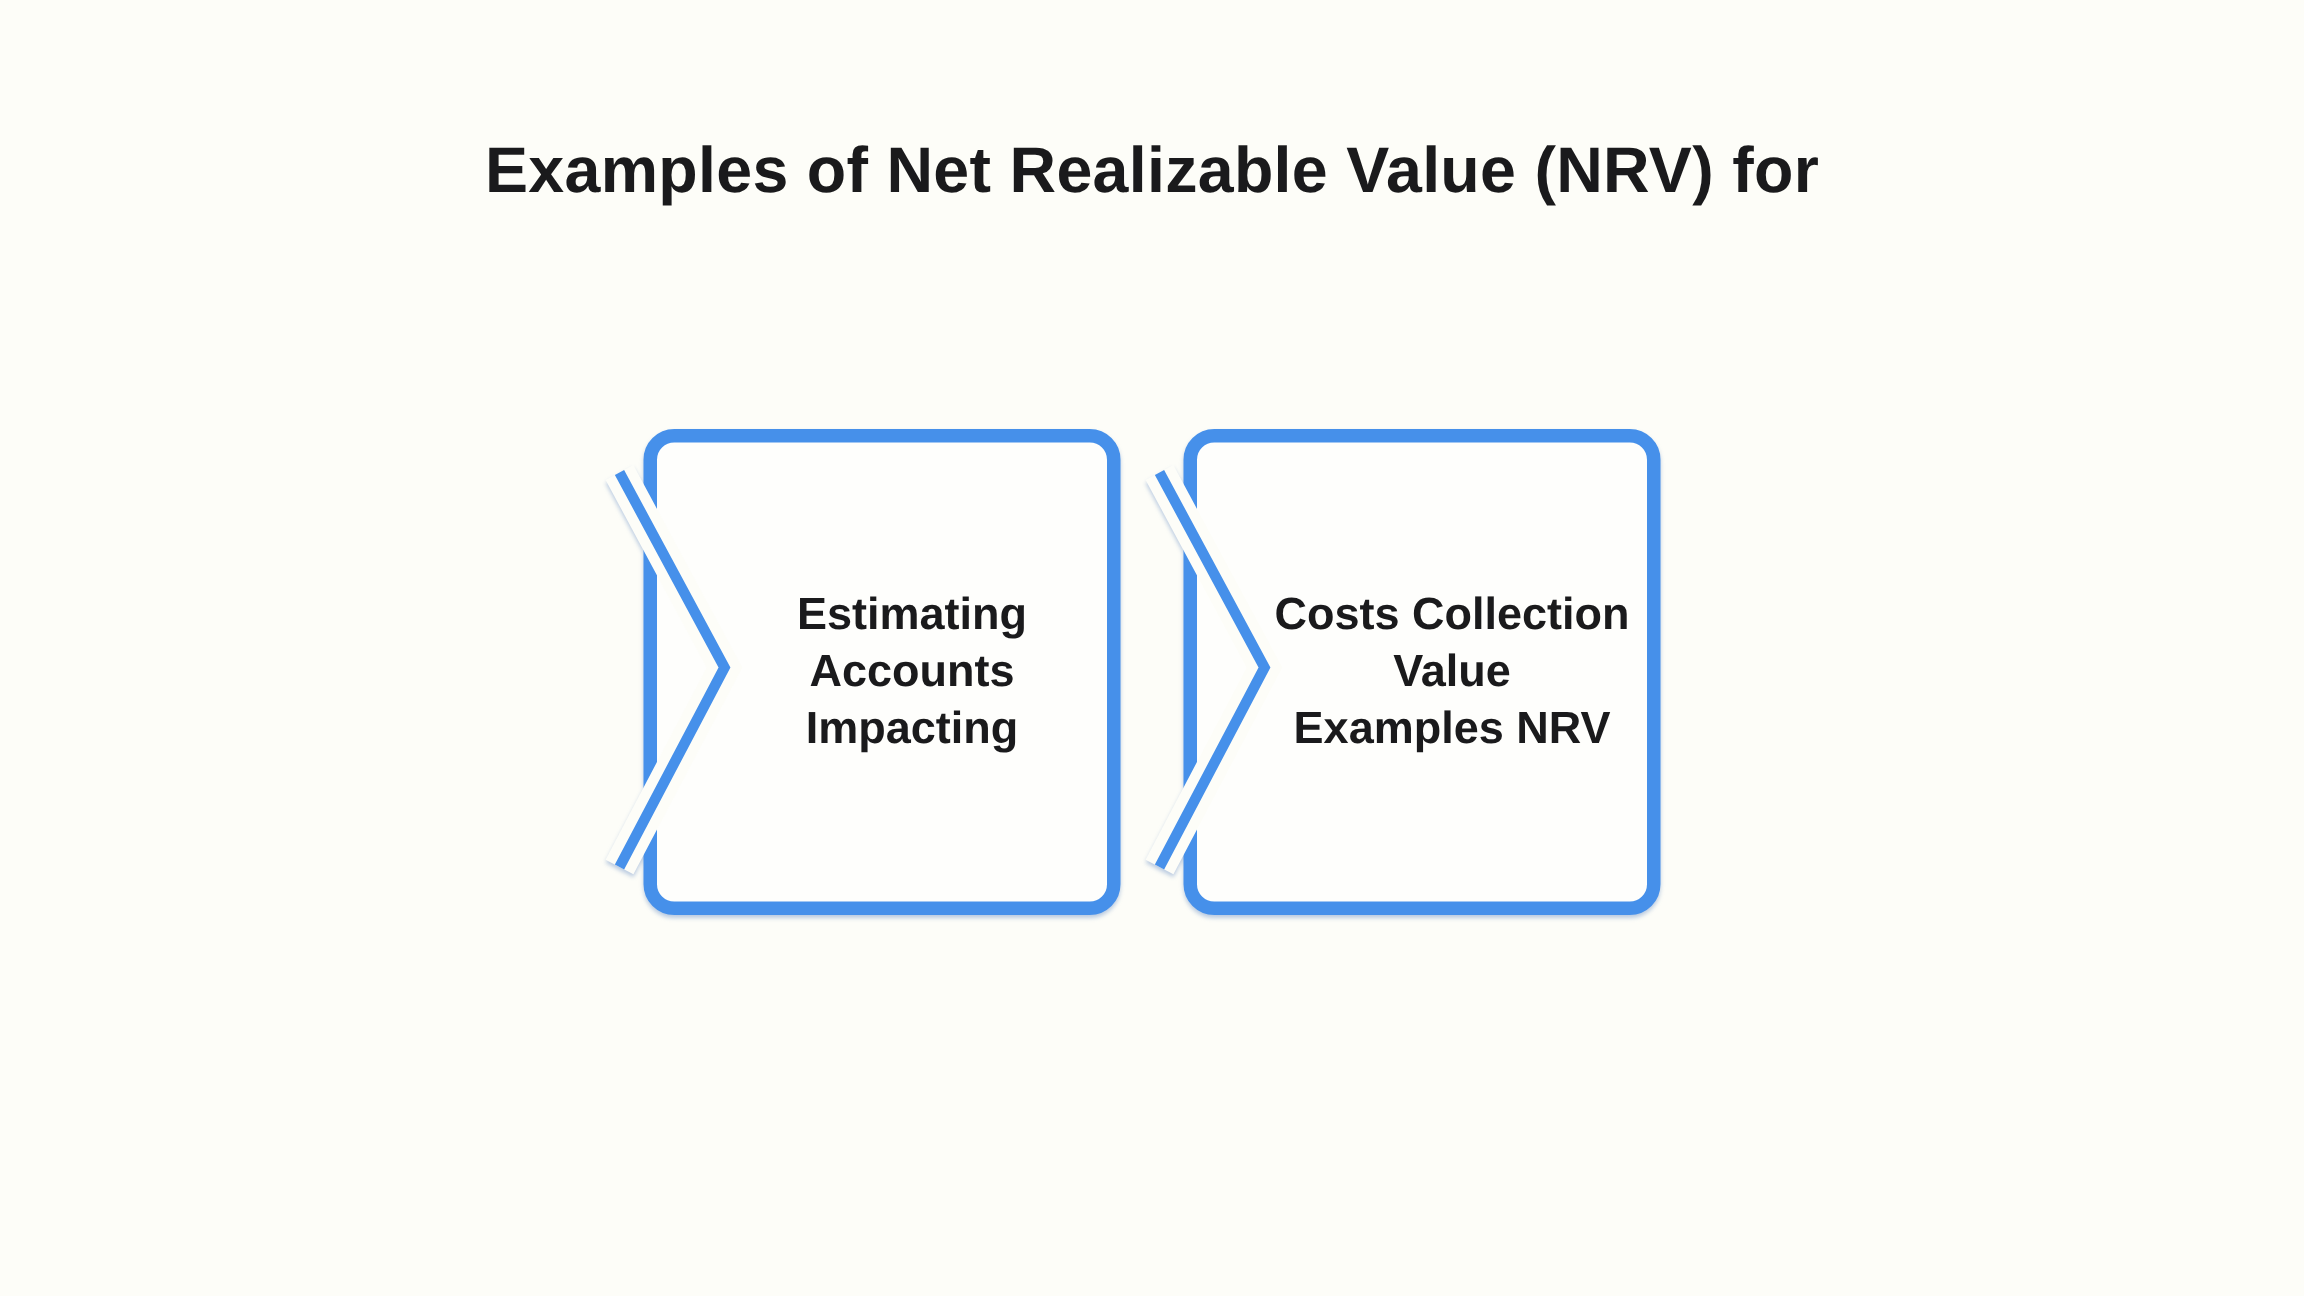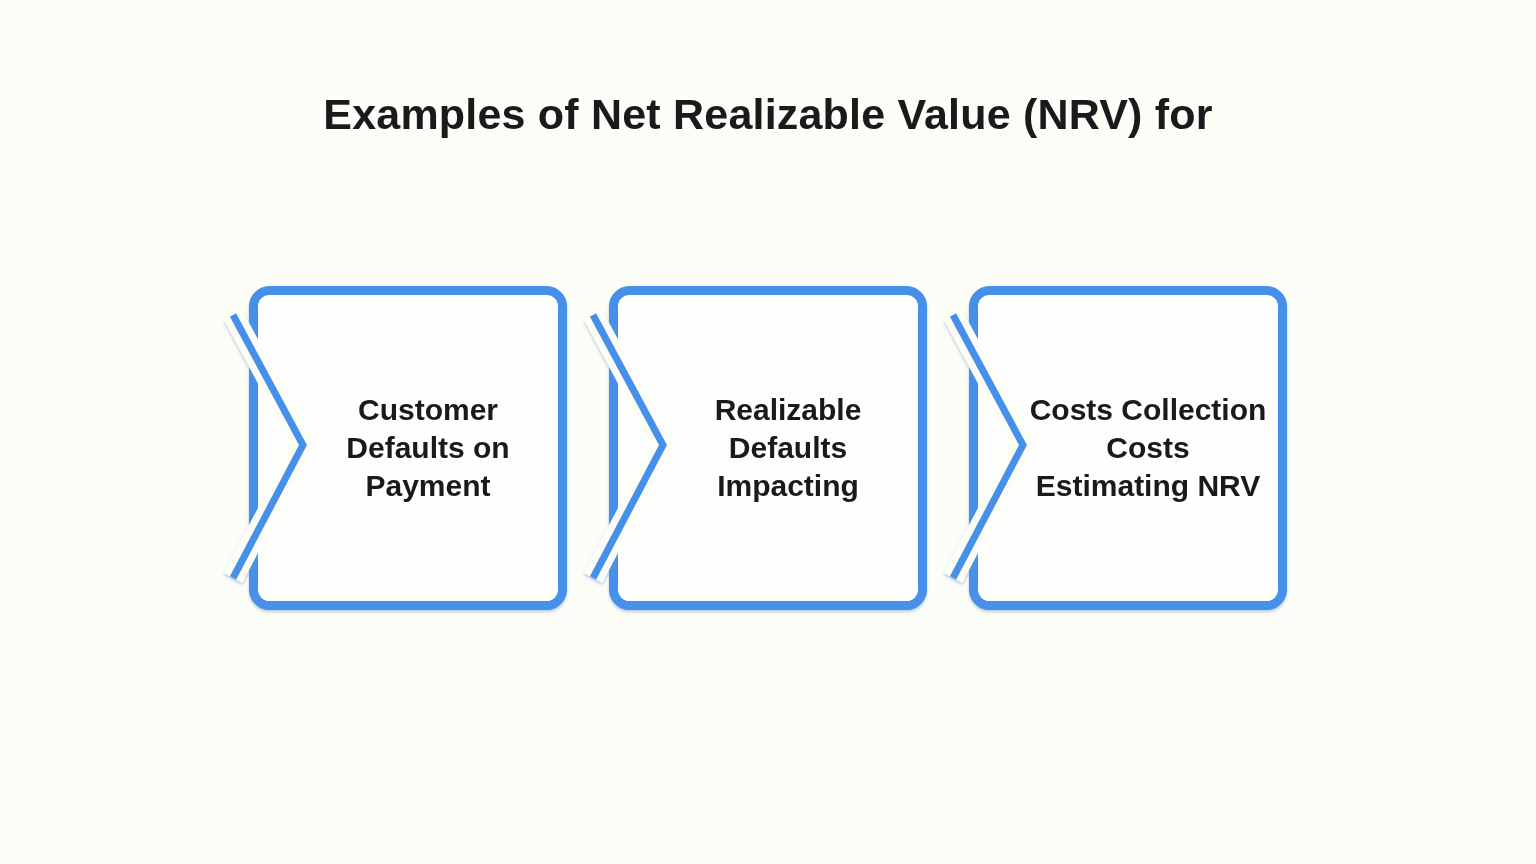--- a/index.html
+++ b/index.html
@@ -77,53 +77,41 @@
 <body>
 
 <div class="page">
 
   <h1 class="title">
     <span class="title-line">Examples of Net Realizable Value (NRV) for</span>
   </h1>
 
   <div class="cards-row">
 
-    <div class="card">
-      <svg class="card-frame" viewBox="0 0 340 324">
-        <rect x="26.5" y="4.5" width="309" height="315" rx="16" fill="#fefefc" stroke="#4690ea" stroke-width="9" class="frame-rect"></rect>
-        <polyline points="6,29 76,159 6,292" fill="none" stroke="#fdfdf8" stroke-width="21" stroke-linejoin="miter" class="halo-line"></polyline>
-        <polyline points="6,29 76,159 6,292" fill="none" stroke="#4690ea" stroke-width="7" stroke-linejoin="miter" stroke-linecap="butt" class="chev-line"></polyline>
-      </svg>
-      <div class="card-text">
-        <div class="card-line">Customer</div>
-        <div class="card-line">Defaults on</div>
-        <div class="card-line">Payment</div>
-      </div>
-    </div>
 
     <div class="card">
       <svg class="card-frame" viewBox="0 0 340 324">
         <rect x="26.5" y="4.5" width="309" height="315" rx="16" fill="#fefefc" stroke="#4690ea" stroke-width="9" class="frame-rect"></rect>
         <polyline points="6,29 76,159 6,292" fill="none" stroke="#fdfdf8" stroke-width="21" stroke-linejoin="miter" class="halo-line"></polyline>
         <polyline points="6,29 76,159 6,292" fill="none" stroke="#4690ea" stroke-width="7" stroke-linejoin="miter" stroke-linecap="butt" class="chev-line"></polyline>
       </svg>
       <div class="card-text">
-        <div class="card-line">Realizable</div>
-        <div class="card-line">Defaults</div>
+        <div class="card-line">Estimating</div>
+        <div class="card-line">Accounts</div>
         <div class="card-line">Impacting</div>
       </div>
     </div>
 
     <div class="card">
       <svg class="card-frame" viewBox="0 0 340 324">
         <rect x="26.5" y="4.5" width="309" height="315" rx="16" fill="#fefefc" stroke="#4690ea" stroke-width="9" class="frame-rect"></rect>
         <polyline points="6,29 76,159 6,292" fill="none" stroke="#fdfdf8" stroke-width="21" stroke-linejoin="miter" class="halo-line"></polyline>
         <polyline points="6,29 76,159 6,292" fill="none" stroke="#4690ea" stroke-width="7" stroke-linejoin="miter" stroke-linecap="butt" class="chev-line"></polyline>
       </svg>
       <div class="card-text">
         <div class="card-line">Costs Collection</div>
-        <div class="card-line">Costs</div>
-        <div class="card-line">Estimating NRV</div>
+        <div class="card-line">Value</div>
+        <div class="card-line">Examples NRV</div>
       </div>
     </div>
 
   </div>
 </div>
 
 </body></html>

